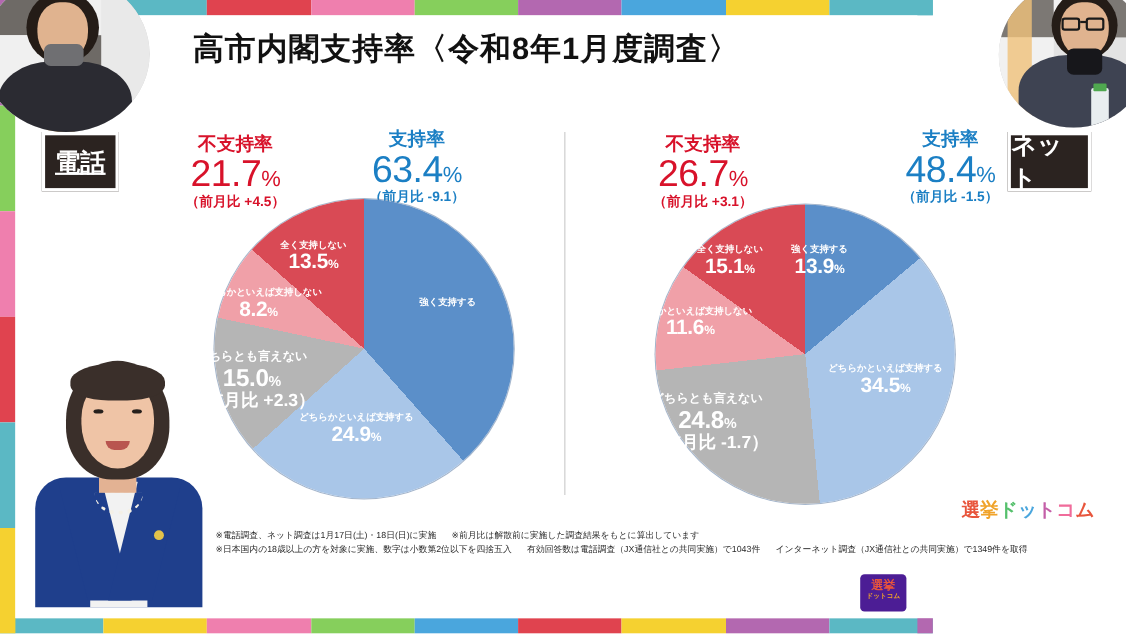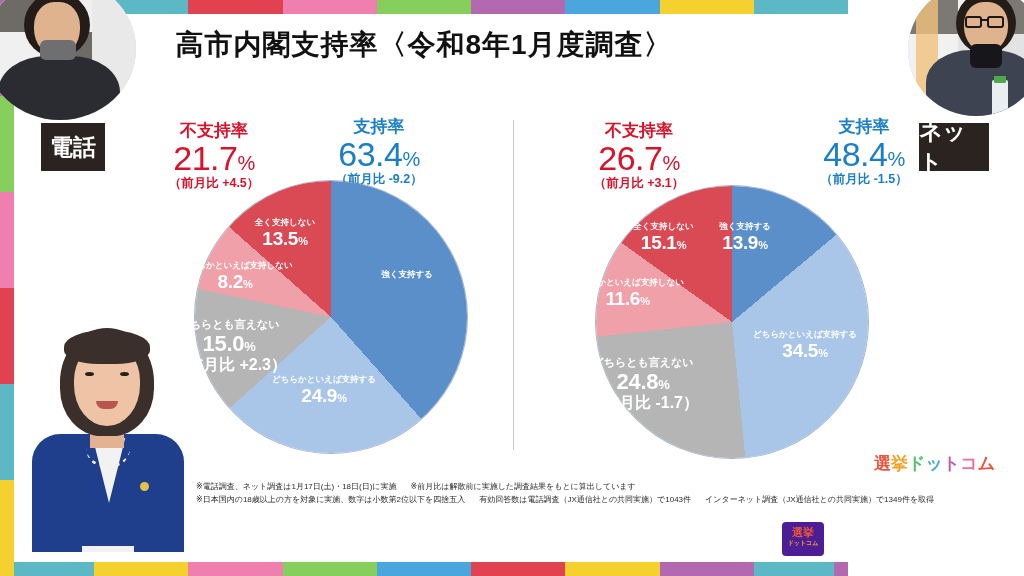--- a/index.html
+++ b/index.html
@@ -47,21 +47,21 @@
     position: absolute;
     width: 70px; height: 54px;
     background: #2b2320;
     border: 3px solid #ffffff;
     color: #ffffff;
     font-size: 23px;
     font-weight: bold;
     display: flex; align-items: center; justify-content: center;
     letter-spacing: 0px;
   }
-  .badge-tel { left: 38px; top: 120px; }
+  .badge-tel { left: 38px; top: 120px; text-decoration: underline; }
   .badge-net { left: 916px; top: 120px; width: 76px; }
 
   
   .divider {
     position: absolute;
     left: 513px; top: 120px;
     width: 1px; height: 330px;
     background: #c9c9c9;
   }
 
@@ -238,21 +238,21 @@
 
     <div class="hl oppose hl-l-oppose">
       <div class="hl-label">不支持率</div>
       <div class="hl-num"><span>21.7</span><span class="pct">%</span></div>
       <div class="hl-delta">（前月比 +4.5）</div>
     </div>
 
     <div class="hl support hl-l-support">
       <div class="hl-label">支持率</div>
       <div class="hl-num"><span>63.4</span><span class="pct">%</span></div>
-      <div class="hl-delta">（前月比 -9.2）</div>
+      <div class="hl-delta">（前月比 -9.1）</div>
     </div>
 
     <div class="pie pie-l" id="pie-l" style="background: conic-gradient(rgb(91, 143, 201) 0deg, rgb(91, 143, 201) 138.46deg, rgb(169, 198, 232) 138.46deg, rgb(169, 198, 232) 228.01deg, rgb(181, 181, 181) 228.01deg, rgb(181, 181, 181) 281.96deg, rgb(240, 160, 168) 281.96deg, rgb(240, 160, 168) 311.45deg, rgb(217, 74, 85) 311.45deg, rgb(217, 74, 85) 360deg);"></div>
 
     <div class="slab" style="left:333px; top:270px; width:120px;">
       <div class="nm">強く支持する</div>
     </div>
 
     <div class="slab" style="left:255px; top:375px; width:110px;">
       <div class="nm">どちらかといえば支持する</div>

